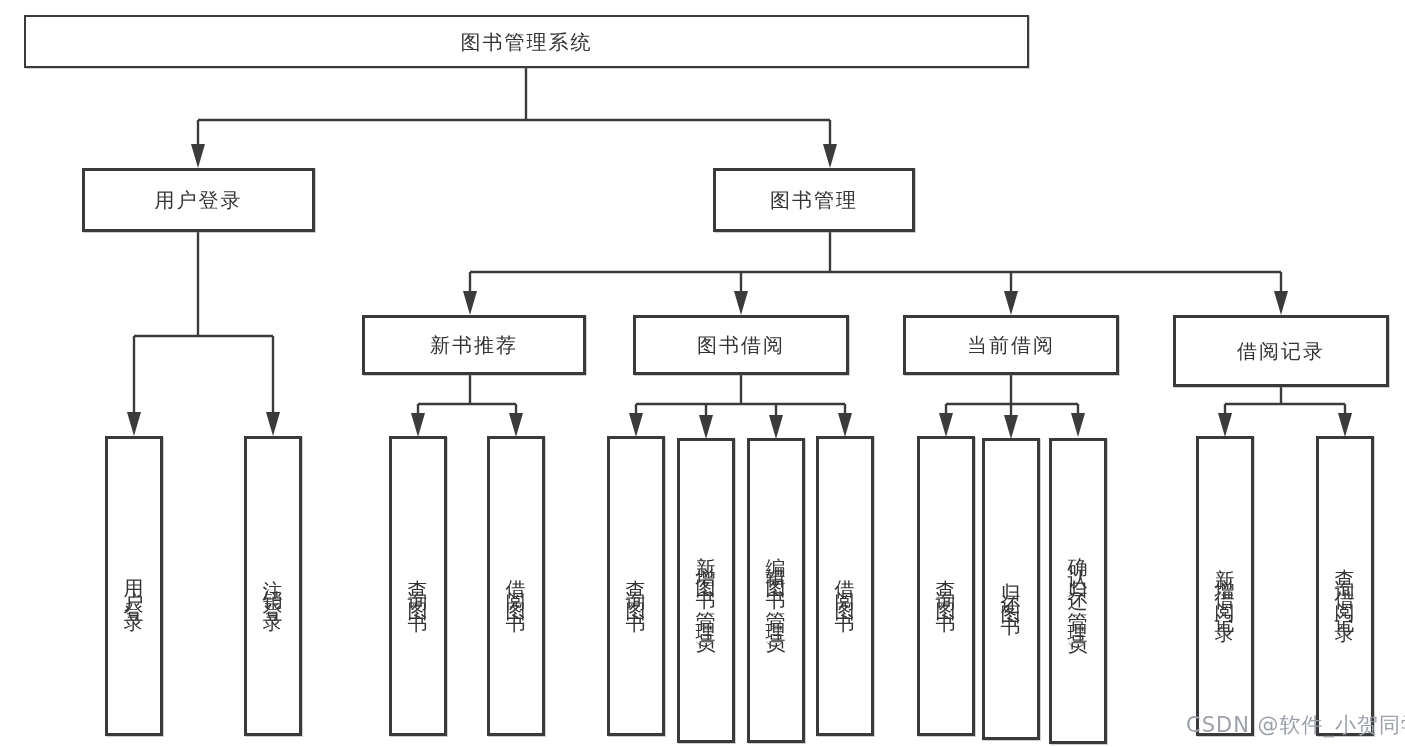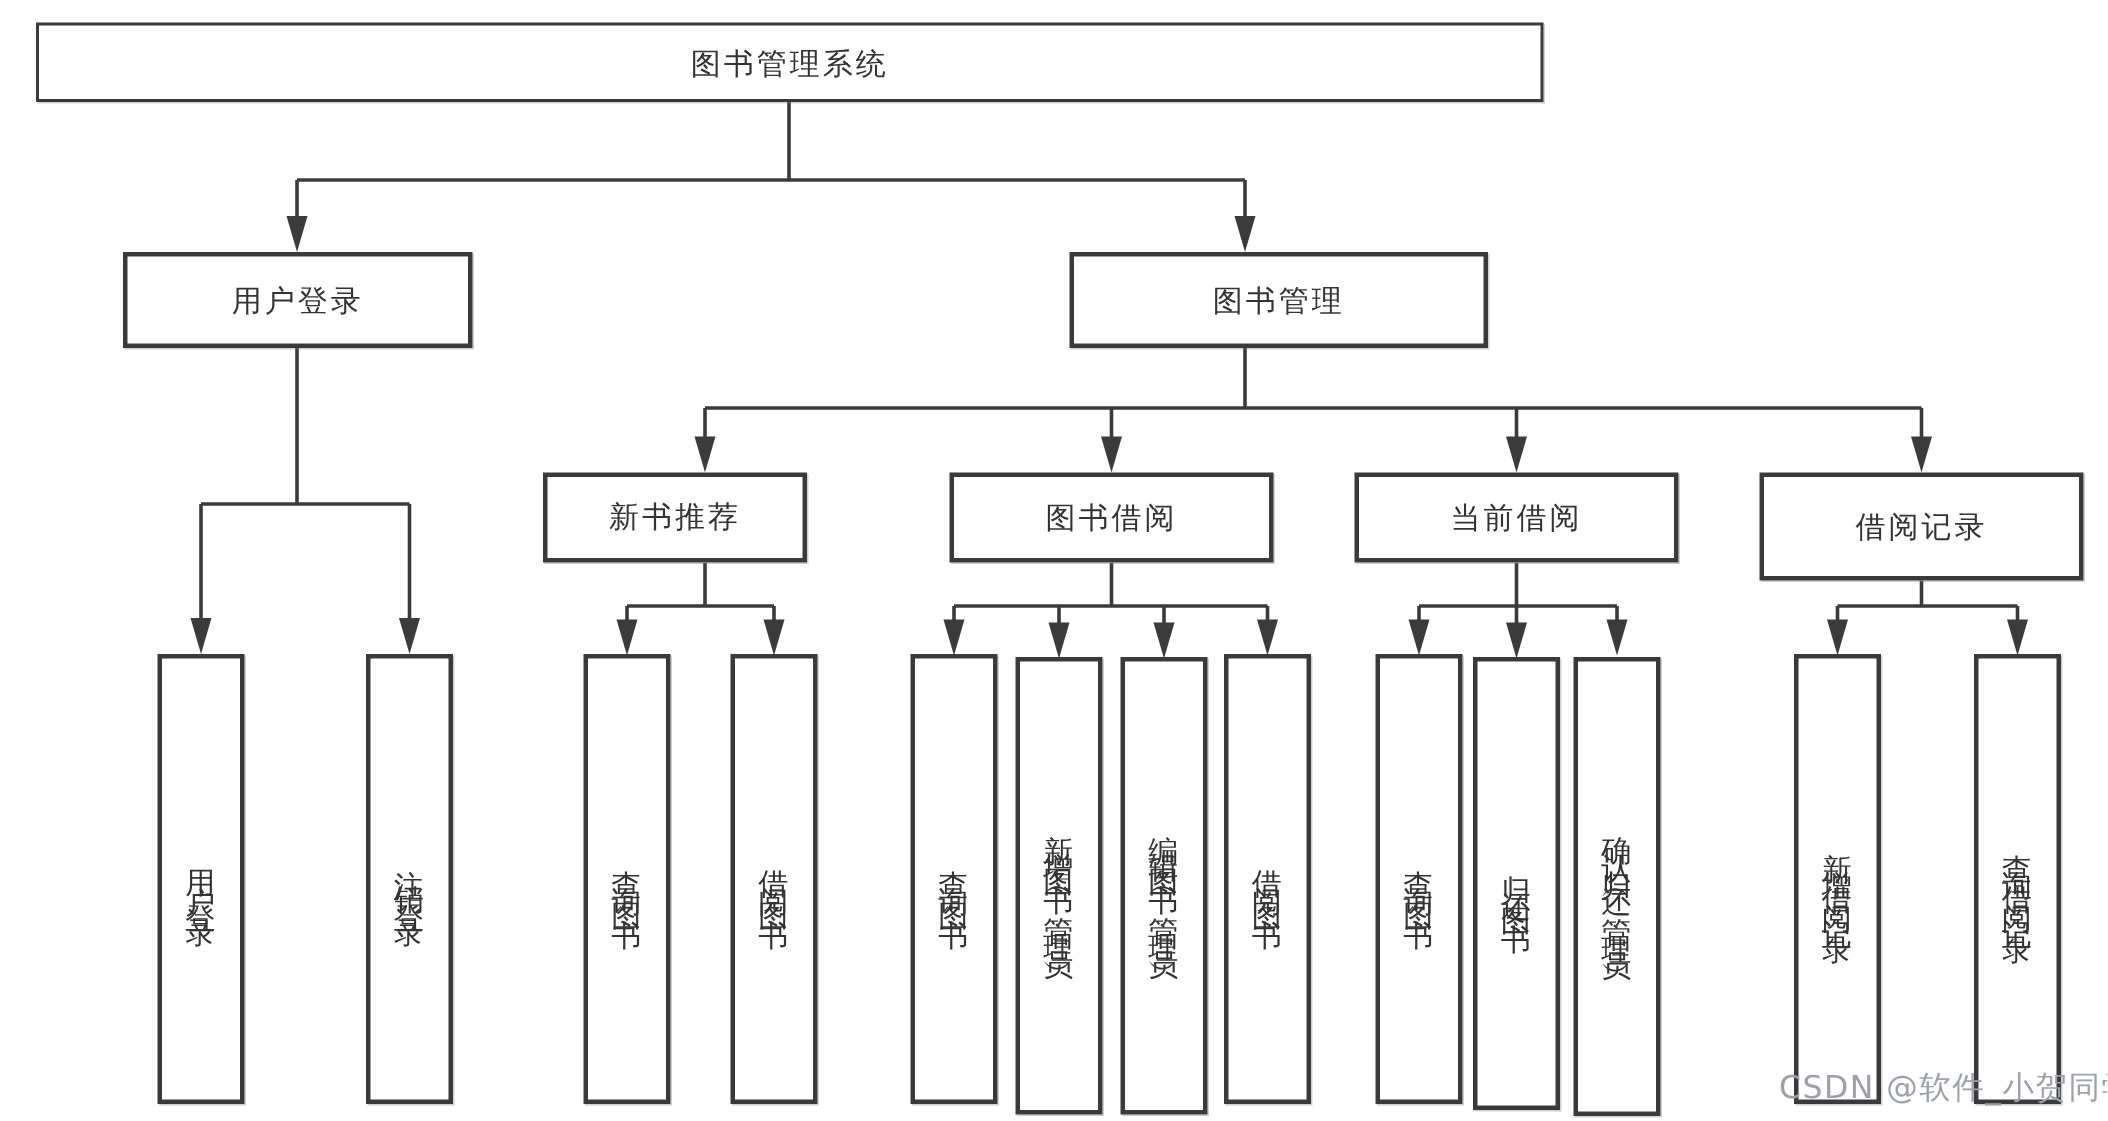--- a/index.html
+++ b/index.html
@@ -107,23 +107,23 @@
       <line x1="1225" y1="404" x2="1345" y2="404" stroke="#3b3b3b" stroke-width="2.4"></line>
       <line x1="1225" y1="404" x2="1225" y2="417" stroke="#3b3b3b" stroke-width="2.4"></line>
       <polygon points="1225,437 1218,413 1232,413" fill="#3b3b3b"></polygon>
       <line x1="1345" y1="404" x2="1345" y2="417" stroke="#3b3b3b" stroke-width="2.4"></line>
       <polygon points="1345,437 1338,413 1352,413" fill="#3b3b3b"></polygon>
     </svg>
 
   <div class="box root" style="left:24px; top:15px; width:1005px; height:53px;">图书管理系统</div>
 
   <div class="box" style="left:82px; top:168px; width:233px; height:64px;">用户登录</div>
-  <div class="box" style="left:713px; top:168px; width:279px; height:64px;">图书管理</div>
+  <div class="box" style="left:713px; top:168px; width:202px; height:64px;">图书管理</div>
 
-  <div class="box" style="left:362px; top:315px; width:176px; height:60px;font-family:Liberation Serif, serif;">新书推荐</div>
+  <div class="box" style="left:362px; top:315px; width:224px; height:60px;">新书推荐</div>
   <div class="box" style="left:633px; top:315px; width:216px; height:60px;">图书借阅</div>
   <div class="box" style="left:903px; top:315px; width:216px; height:60px;">当前借阅</div>
   <div class="box" style="left:1173px; top:315px; width:216px; height:72px;">借阅记录</div>
 
   <div class="box v" style="left:105px; top:436px; width:58px; height:300px;">用户登录</div>
   <div class="box v" style="left:244px; top:436px; width:58px; height:300px;">注销登录</div>
 
   <div class="box v" style="left:389px; top:436px; width:58px; height:300px;">查询图书</div>
   <div class="box v" style="left:487px; top:436px; width:58px; height:300px;">借阅图书</div>
 

